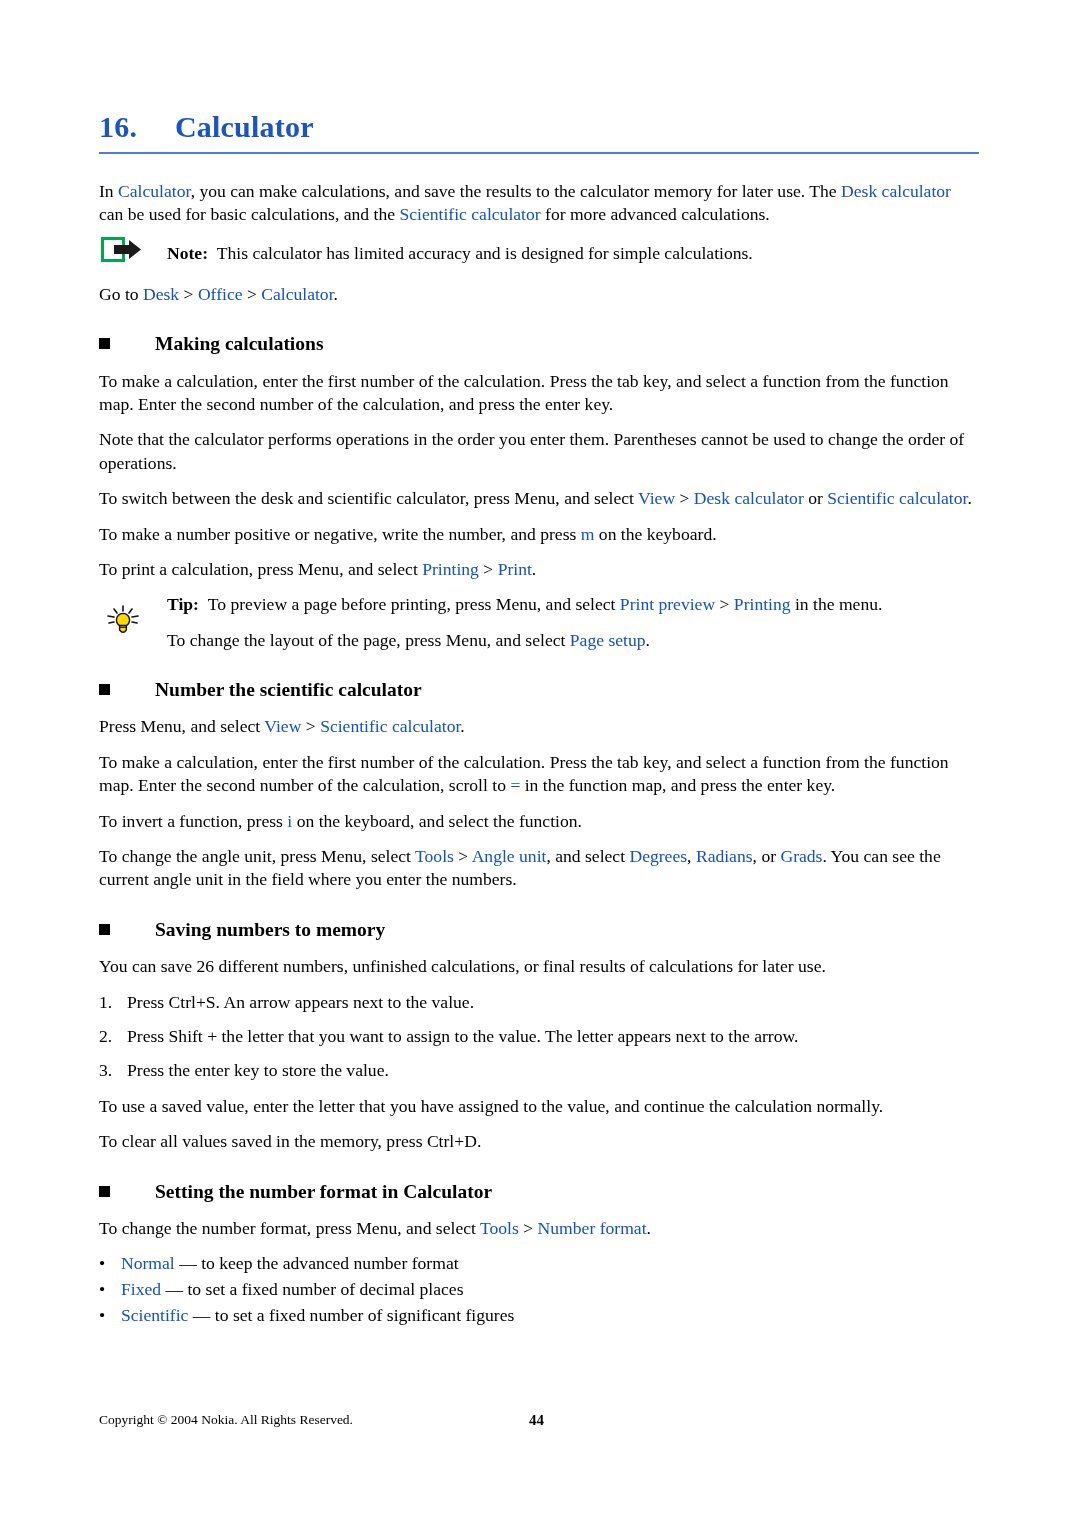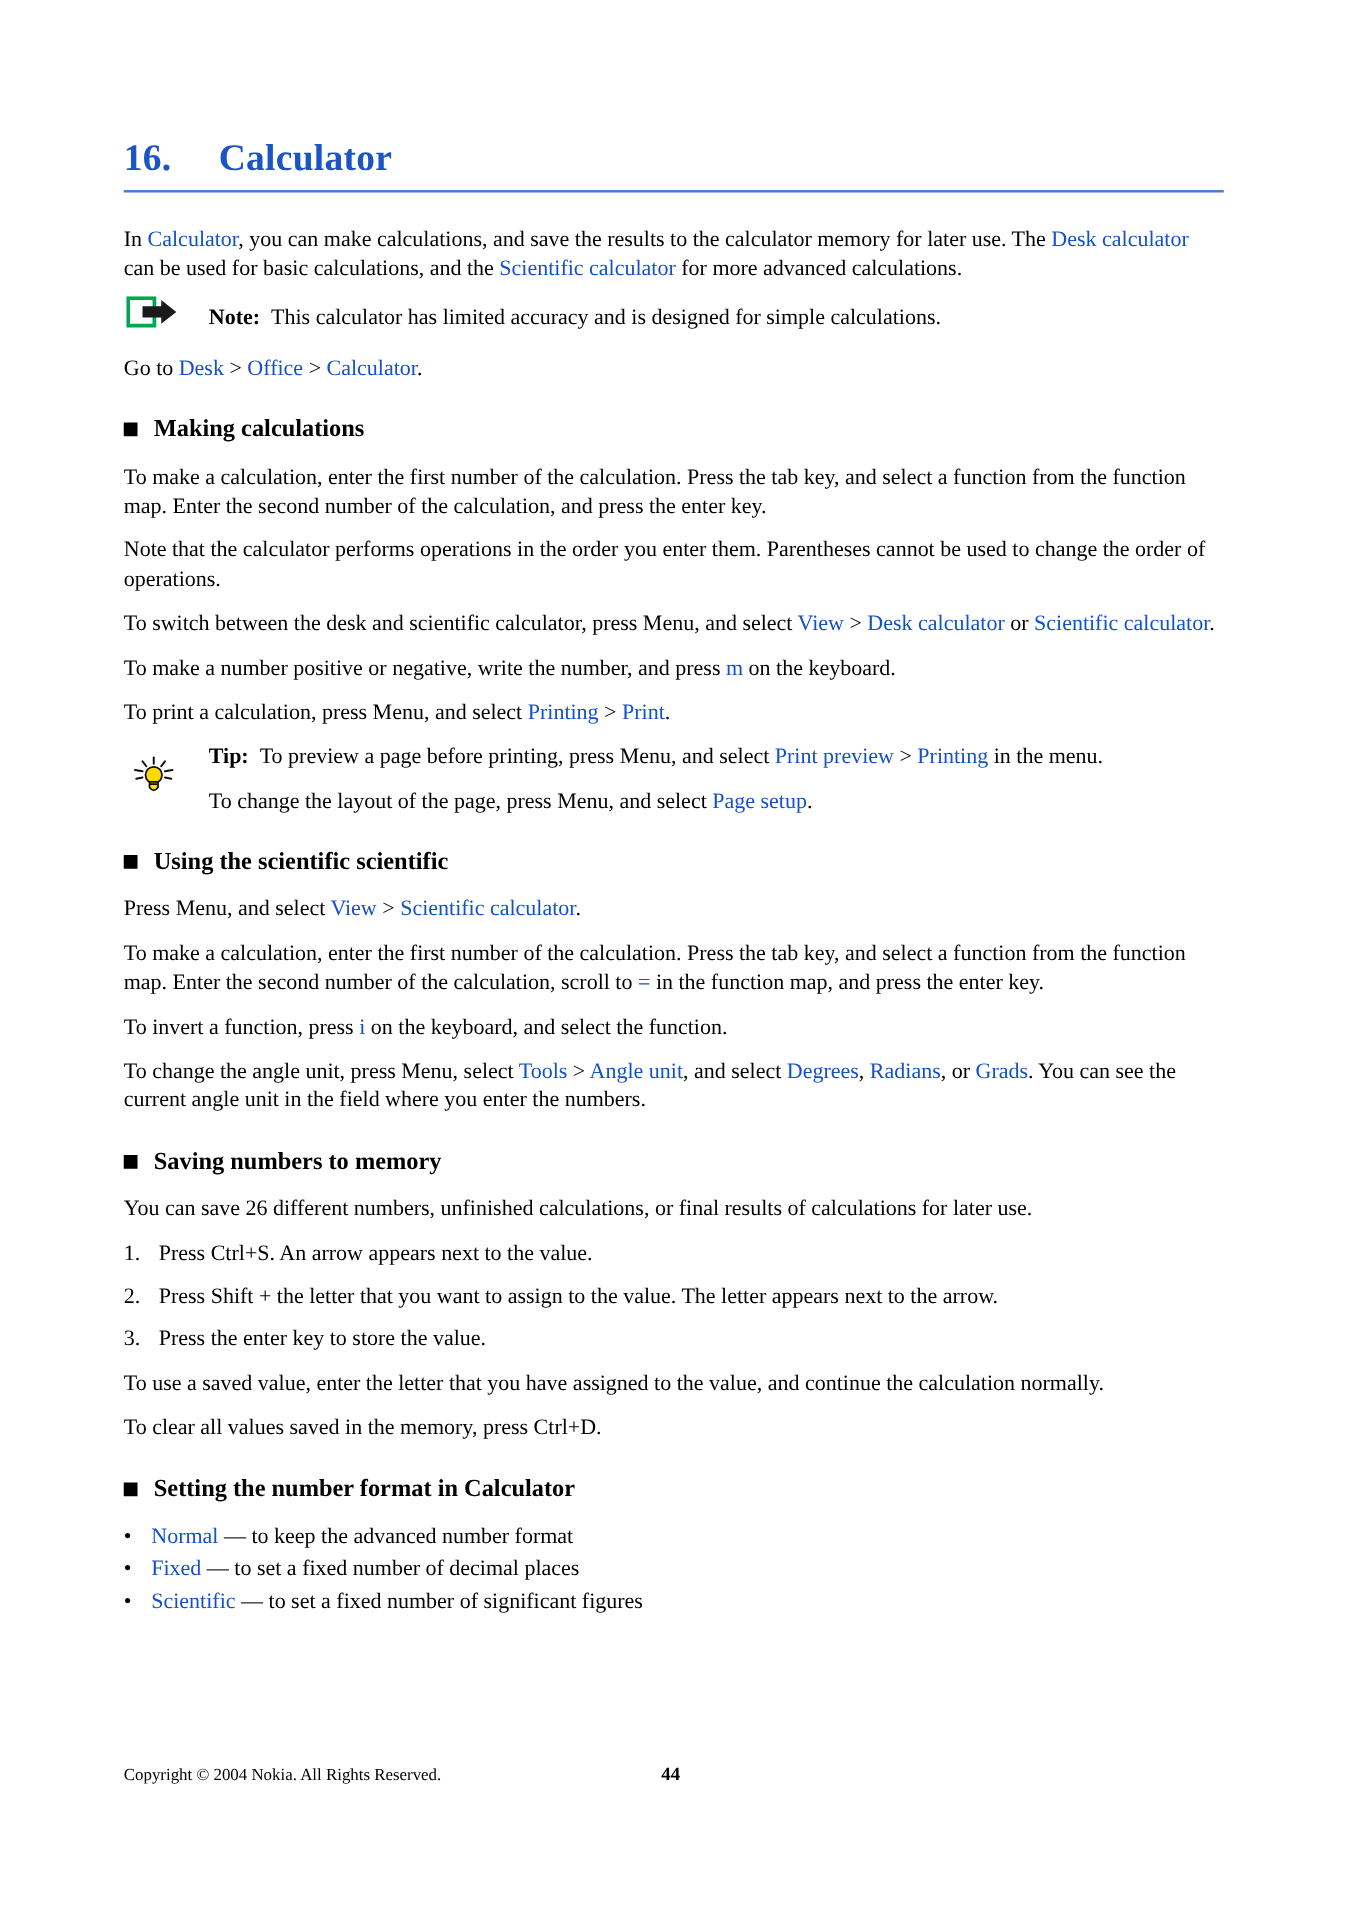--- a/index.html
+++ b/index.html
@@ -64,20 +64,21 @@
   .sep { color: #000000; }
 
   
   h2.section {
     font-size: 19.5px;
     font-weight: bold;
     margin: 26px 0 14px 0;
     line-height: 1.2;
     display: flex;
     align-items: center;
+    gap: 32px;
   }
   h2.section .sq {
     display: inline-block;
     width: 11px;
     height: 11px;
     background: #000;
     margin-right: 13px;
     flex: 0 0 11px;
   }
 
@@ -222,21 +223,21 @@
         </svg>
       </div>
       <div class="callout-body">
         <p><span class="callout-label">Tip:</span>&nbsp;&nbsp;<span>To preview a page before printing, press Menu, and select </span><span class="blue">Print preview</span><span class="sep"> &gt; </span><span class="blue">Printing</span><span> in the menu.</span></p>
         <p><span>To change the layout of the page, press Menu, and select </span><span class="blue">Page setup</span><span>.</span></p>
       </div>
     </div>
 
     <h2 class="section">
       <span class="sq"></span>
-      <span>Using the scientific scientific</span>
+      <span>Number the scientific calculator</span>
     </h2>
 
     <p class="body"><span>Press Menu, and select </span><span class="blue">View</span><span class="sep"> &gt; </span><span class="blue">Scientific calculator</span><span>.</span></p>
 
     <p class="body"><span>To make a calculation, enter the first number of the calculation. Press the tab key, and select a function from the function map. Enter the second number of the calculation, scroll to </span><span class="blue">=</span><span> in the function map, and press the enter key.</span></p>
 
     <p class="body"><span>To invert a function, press </span><span class="blue">i</span><span> on the keyboard, and select the function.</span></p>
 
     <p class="body"><span>To change the angle unit, press Menu, select </span><span class="blue">Tools</span><span class="sep"> &gt; </span><span class="blue">Angle unit</span><span>, and select </span><span class="blue">Degrees</span><span>, </span><span class="blue">Radians</span><span>, or </span><span class="blue">Grads</span><span>. You can see the current angle unit in the field where you enter the numbers.</span></p>
 
@@ -263,20 +264,21 @@
     </ol>
 
     <p class="body">To use a saved value, enter the letter that you have assigned to the value, and continue the calculation normally.</p>
     <p class="body">To clear all values saved in the memory, press Ctrl+D.</p>
 
     <h2 class="section">
       <span class="sq"></span>
       <span>Setting the number format in Calculator</span>
     </h2>
 
+    <p class="body"><span>To change the number format, press Menu, and select </span><span class="blue">Tools</span><span class="sep"> &gt; </span><span class="blue">Number format</span><span>.</span></p>
 
 
     <ul class="opts">
       <li>
         <span class="dot">•</span>
         <span class="txt"><span class="blue">Normal</span><span> — to keep the advanced number format</span></span>
       </li>
       <li>
         <span class="dot">•</span>
         <span class="txt"><span class="blue">Fixed</span><span> — to set a fixed number of decimal places</span></span>

